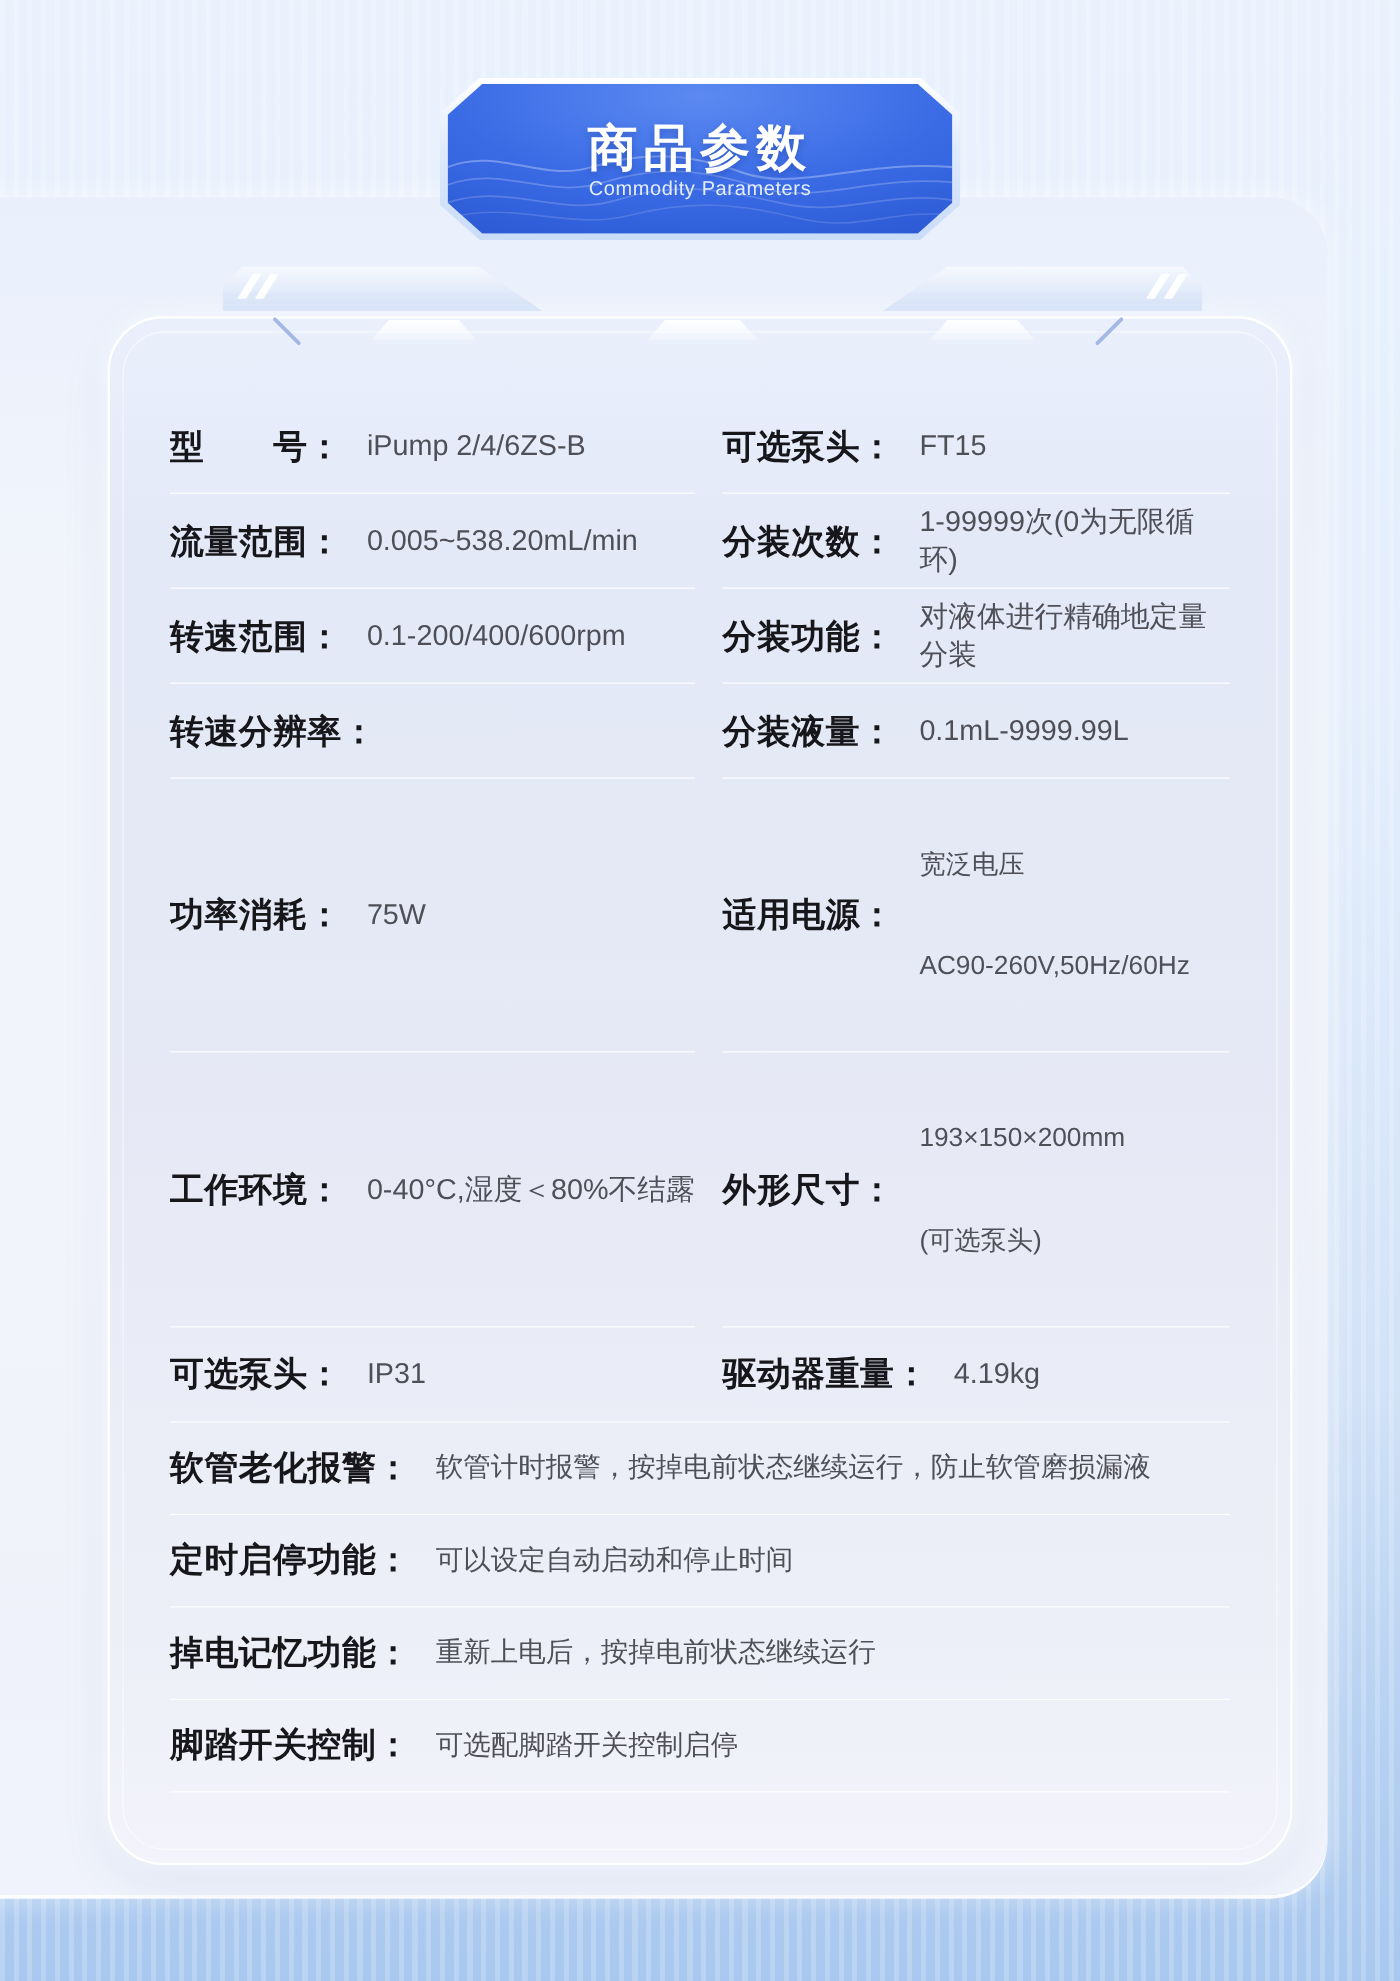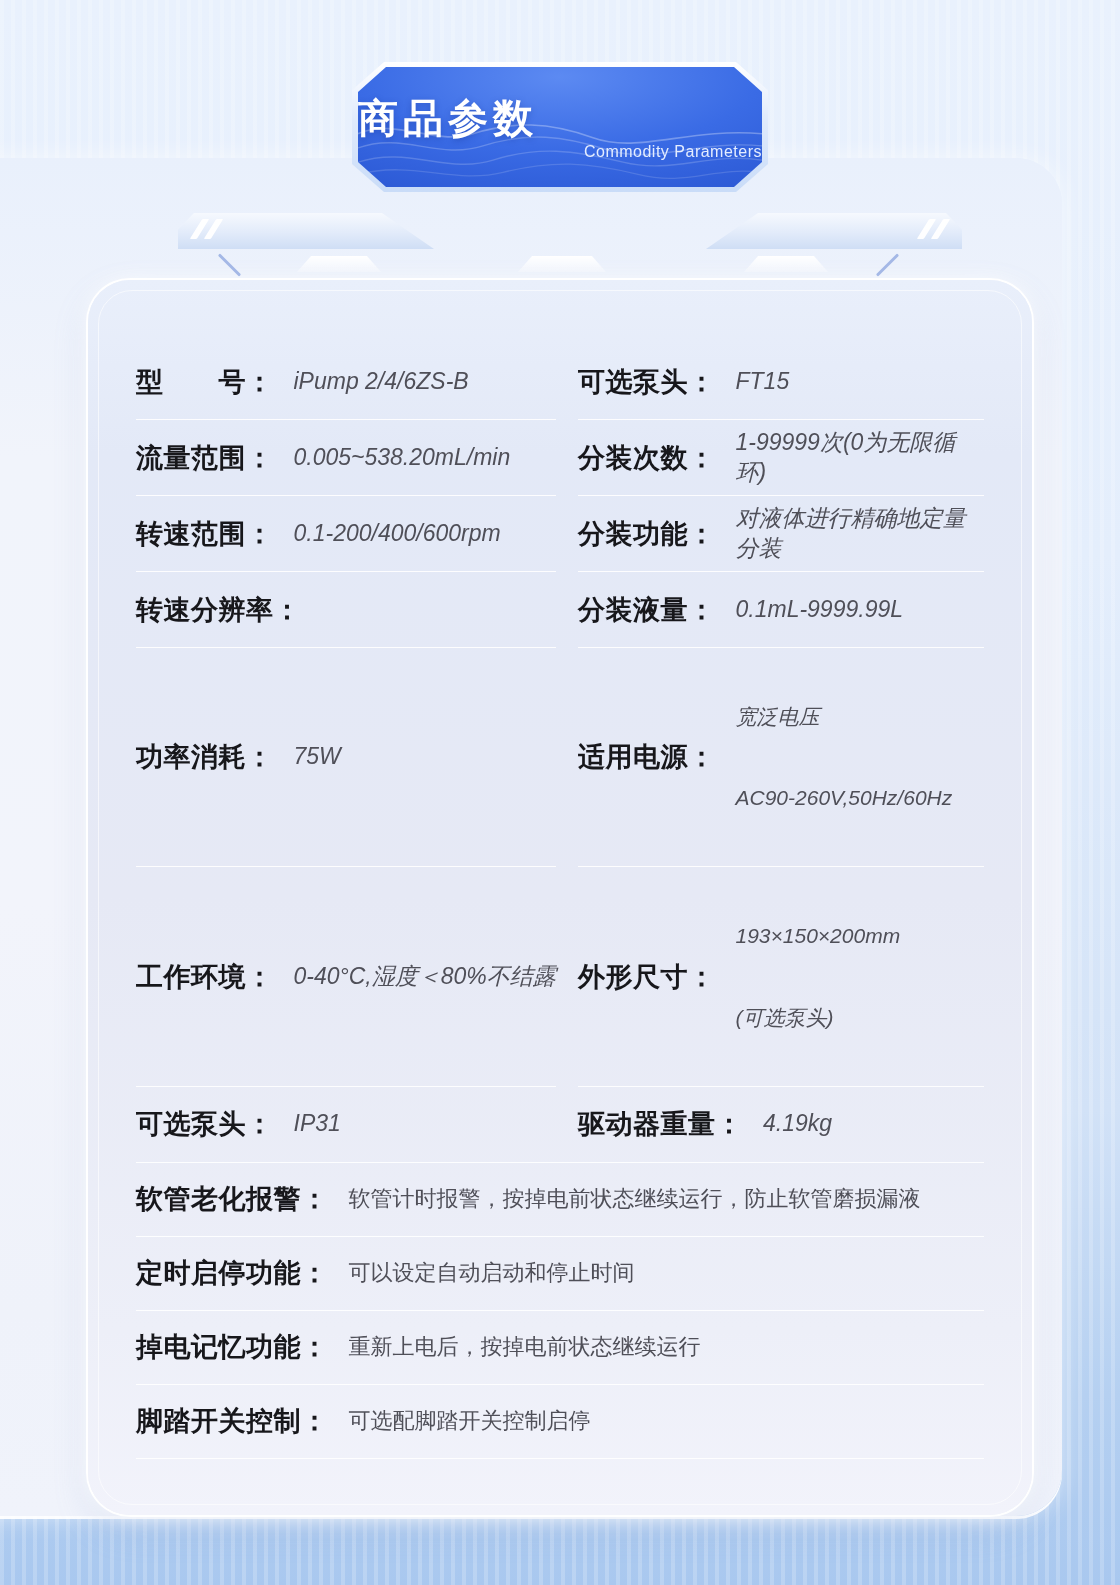--- a/index.html
+++ b/index.html
@@ -28,26 +28,26 @@
     background:linear-gradient(180deg,#ffffff 0%,#dfeafc 45%,#c9dcf8 100%);
     filter:drop-shadow(0 8px 16px rgba(96,136,220,.35));
   }
   .banner-core{
     position:absolute;inset:5px 6px;
     clip-path:polygon(28px 0,calc(100% - 28px) 0,100% 25px,100% calc(100% - 25px),calc(100% - 28px) 100%,28px 100%,0 calc(100% - 25px),0 25px);
     background:radial-gradient(130% 160% at 50% 8%,#5c8af2 0%,#3a6be5 38%,#2a57d3 72%,#2b55cf 100%);
   }
   .waves{position:absolute;left:0;bottom:0;width:100%;height:78%;}
   .banner-title{
-    position:absolute;left:0;right:0;top:24px;
+    position:absolute;left:0;right:0;top:24px;text-align:center;
     color:#ffffff;font-size:40px;font-weight:700;letter-spacing:5px;
     text-shadow:0 2px 6px rgba(20,50,140,.35);
   }
   .banner-subtitle{
-    position:absolute;left:0;right:0;top:76px;text-align:right;
+    position:absolute;left:0;right:0;top:76px;text-align:center;
     color:#e4edff;font-size:16px;letter-spacing:.5px;
   }
 
   
   .wing{position:absolute;top:213px;height:36px;z-index:1;
     background:linear-gradient(180deg,#f6f9fe 0%,#e2ebfa 55%,#cfdef5 100%);
     box-shadow:0 0 8px rgba(255,255,255,.8);}
   .wing-l{left:178px;width:256px;
     clip-path:polygon(0 100%,0 46%,16px 0,calc(100% - 52px) 0,100% 100%);}
   .wing-r{left:706px;width:256px;
@@ -63,34 +63,33 @@
   .diag{position:absolute;width:3px;height:30px;background:#a4b8e6;z-index:4;border-radius:2px;}
   .d-l{left:228px;top:250px;transform:rotate(-45deg);}
   .d-r{left:886px;top:250px;transform:rotate(45deg);}
 
   
   .card{
     position:absolute;left:88px;top:255px;width:944px;height:1235px;z-index:3;
     border-radius:42px;
     background:linear-gradient(180deg,#e9effb 0%,#e3e9f7 14%,#e6e9f5 50%,#edeff8 85%,#f2f3fb 100%);
     box-shadow:0 0 0 2px rgba(255,255,255,.95), 0 0 22px rgba(255,255,255,.9), 0 14px 34px rgba(140,165,215,.22);
-    margin-top:25px;
   }
   .card-border{position:absolute;inset:10px;border-radius:34px;border:1.5px solid rgba(255,255,255,.6);pointer-events:none;}
 
   .rows{position:absolute;left:48px;right:48px;top:64px;}
   .grid2{display:grid;grid-template-columns:442px 1fr;}
   .cell{display:flex;align-items:center;min-height:75px;border-top:1.5px solid rgba(255,255,255,.9);}
   .cell.cl{margin-right:22px;}
   .cell.nb{border-top:none;}
   .frow{display:flex;align-items:center;min-height:73px;border-top:1.5px solid rgba(255,255,255,.9);text-align:center;}
   .frow.med{min-height:78px;}
 
   .lab{font-weight:700;color:#17171b;font-size:27px;letter-spacing:.5px;margin-right:20px;white-space:nowrap;}
-  .val{color:#4f4f58;font-size:23px;white-space:pre-wrap;line-height:1.3;font-style:italic;}
+  .val{color:#4f4f58;font-size:23px;white-space:pre-wrap;line-height:1.3;}
   .val .ln{display:block;}
   .val.sm{font-size:21px;}
   .fval{color:#4f4f58;font-size:22px;white-space:pre-wrap;line-height:1.45;}
 </style>
 </head>
 <body>
 
 <div class="stage">
 
   <div class="panel"></div>

